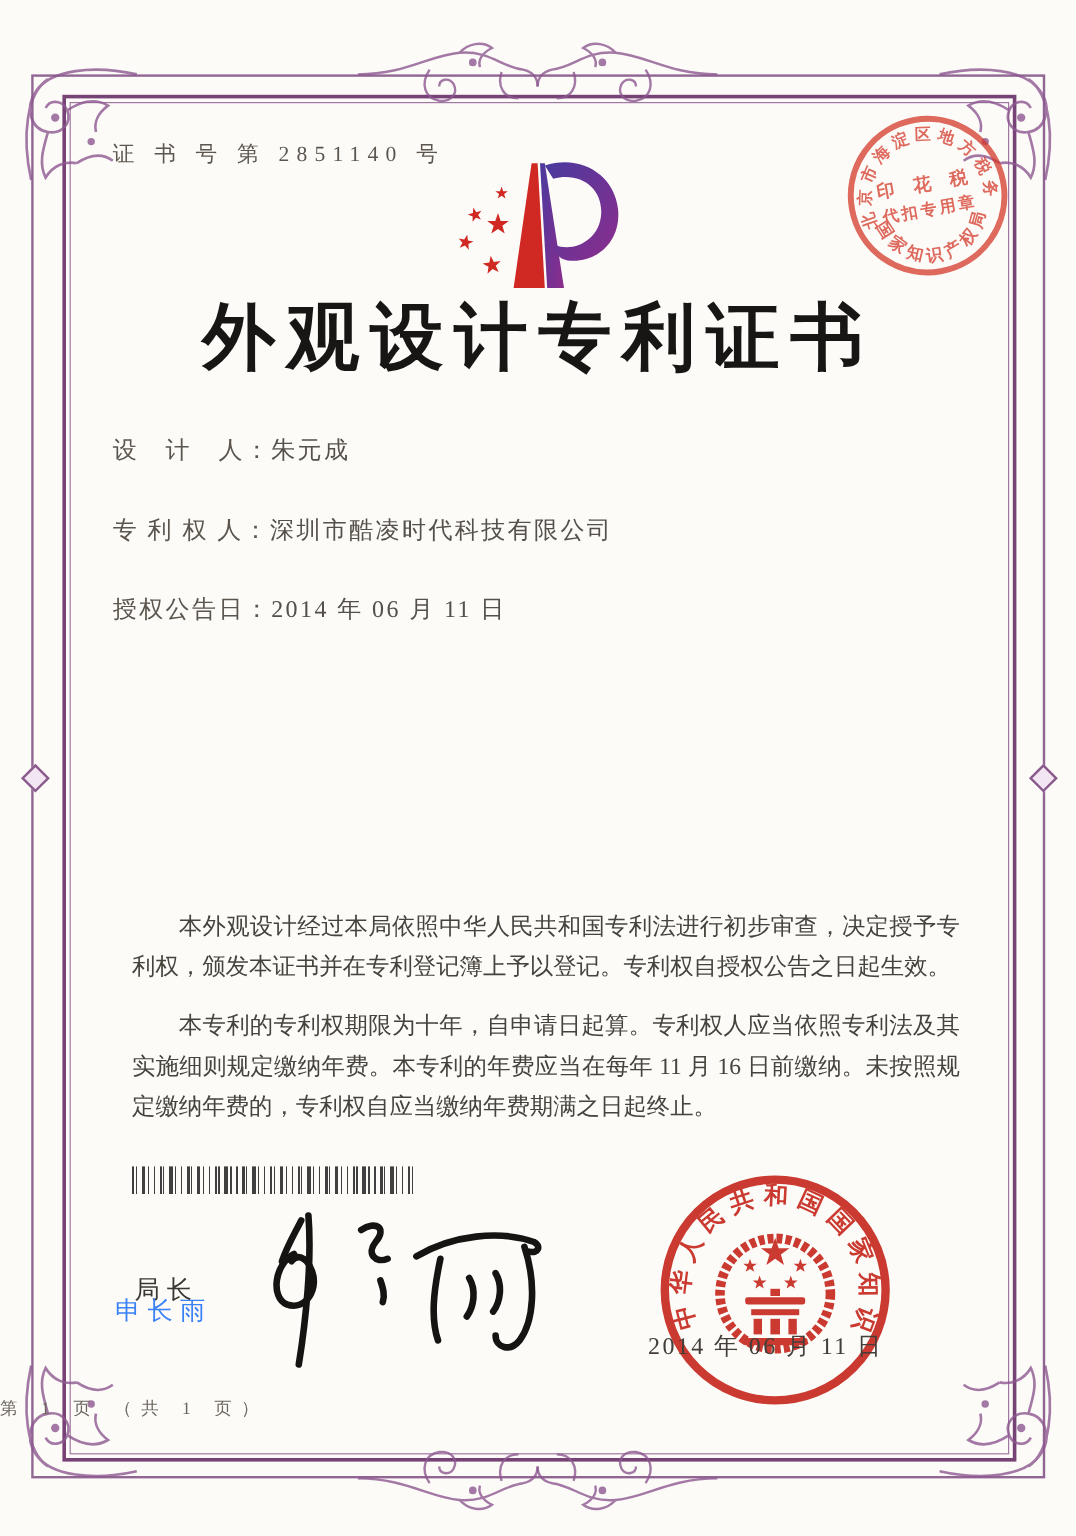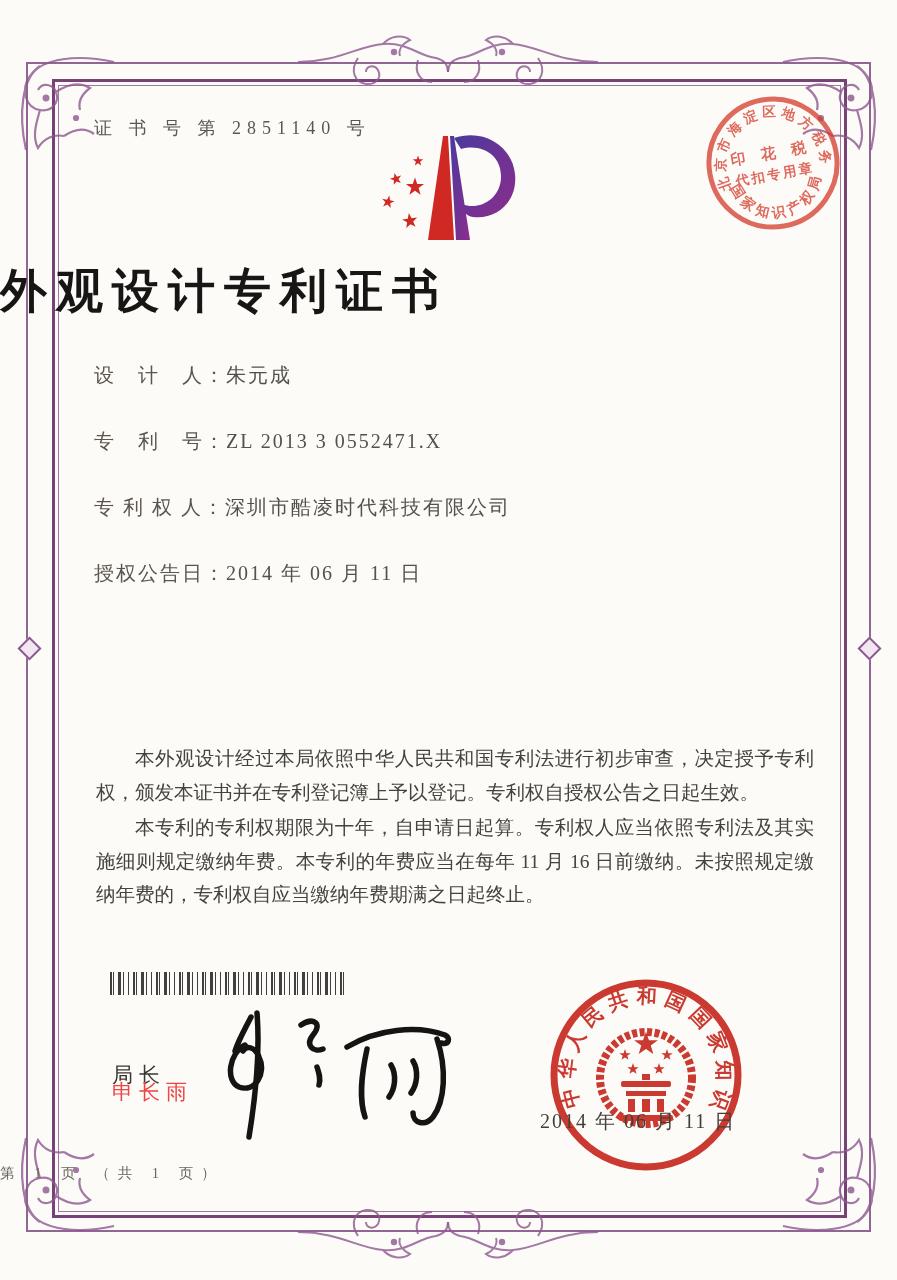--- a/index.html
+++ b/index.html
@@ -14,40 +14,40 @@
   .inner-frame2{position:absolute;left:3px;top:3px;right:3px;bottom:3px;
                 border:1px solid #a077a2;}
   .corner-orn{position:absolute;width:100px;height:100px;}
   .edge-orn{position:absolute;width:300px;height:64px;}
   .side-diamond{position:absolute;width:13px;height:13px;border:2px solid #8a5a8d;
                 transform:rotate(45deg);background:#f2e6f2;}
   
   .cert-no{position:absolute;left:94px;top:116px;font-size:18px;letter-spacing:6px;color:#5c564f;}
   .tax-stamp{position:absolute;left:698px;top:88px;width:150px;height:150px;opacity:.85;}
   .logo{position:absolute;left:378px;top:132px;width:148px;height:118px;}
-  .doc-title{position:absolute;left:0;top:260px;width:100%;text-align:left;
-             font-size:47px;font-weight:700;letter-spacing:9px;color:#181614;}
+  .doc-title{position:absolute;left:0;top:241px;width:100%;text-align:center;
+             font-size:61px;font-weight:700;letter-spacing:9px;color:#181614;}
   
   .fields{position:absolute;left:94px;top:362px;width:700px;}
   .field{height:30px;margin-bottom:36px;font-size:20px;letter-spacing:2px;color:#5b554d;white-space:nowrap;}
   .field .value{color:#55504a;}
   
   .paras{position:absolute;left:94px;top:740px;width:722px;}
-  .paras p{margin:2px;text-indent:2em;font-size:19.5px;line-height:33.5px;
+  .paras p{margin:16px;text-indent:2em;font-size:19.5px;line-height:33.5px;
            text-align:justify;color:#46423c;}
   
   .barcode{position:absolute;left:110px;top:972px;width:236px;height:23px;
     background:
       repeating-linear-gradient(90deg,#2b2b2b 0 2px,transparent 2px 3px,#2b2b2b 3px 4px,
         transparent 4px 8px,#2b2b2b 8px 11px,transparent 11px 13px,#2b2b2b 13px 14px,
         transparent 14px 18px,#2b2b2b 18px 19px,transparent 19px 23px);
     opacity:.9;}
   
   .issuer-title{position:absolute;left:112px;top:1061px;font-size:21px;letter-spacing:6px;color:#3a3632;}
-  .issuer-name{position:absolute;left:112px;top:1078px;font-size:21px;letter-spacing:6px;color:#ef4444;}
+  .issuer-name{position:absolute;left:96px;top:1078px;font-size:21px;letter-spacing:6px;color:#3b82f6;}
   .signature{position:absolute;left:205px;top:995px;width:280px;height:155px;}
   
   .office-seal{position:absolute;left:545px;top:974px;width:202px;height:202px;opacity:.9;}
   .seal-date{position:absolute;left:540px;top:1108px;width:230px;font-size:20px;
              letter-spacing:2px;color:#443e38;z-index:5;}
   
   .page-footer{position:absolute;left:0;top:1164px;width:100%;text-align:left;
                font-size:14.5px;letter-spacing:8px;color:#6b655d;}
 </style>
 </head>
@@ -141,23 +141,20 @@
     <polygon points="65,4 70,4 76,108 50,108" fill="#d02822"></polygon>
     <polygon points="72,4 76,4 92,108 78,108" fill="url(#pg)"></polygon>
     <path d="M76,6 C106,-4 134,14 137,42 C140,70 118,88 95,85 C88,84 84,79 84,72 C100,79 122,68 123,46 C124,25 106,11 83,17 Z" fill="url(#pg)"></path>
   </svg>
 
   <div class="doc-title">外观设计专利证书</div>
 
   <div class="fields">
     <div class="field">
       <span class="label">设　计　人：</span><span class="value">朱元成</span>
-    </div>
-    <div class="field">
-      <span class="label">专　利　号：</span><span class="value">ZL 2013 3 0552471.X</span>
     </div>
     <div class="field">
       <span class="label">专 利 权 人：</span><span class="value">深圳市酷凌时代科技有限公司</span>
     </div>
     <div class="field">
       <span class="label">授权公告日：</span><span class="value">2014 年 06 月 11 日</span>
     </div>
   </div>
 
   <div class="paras">

